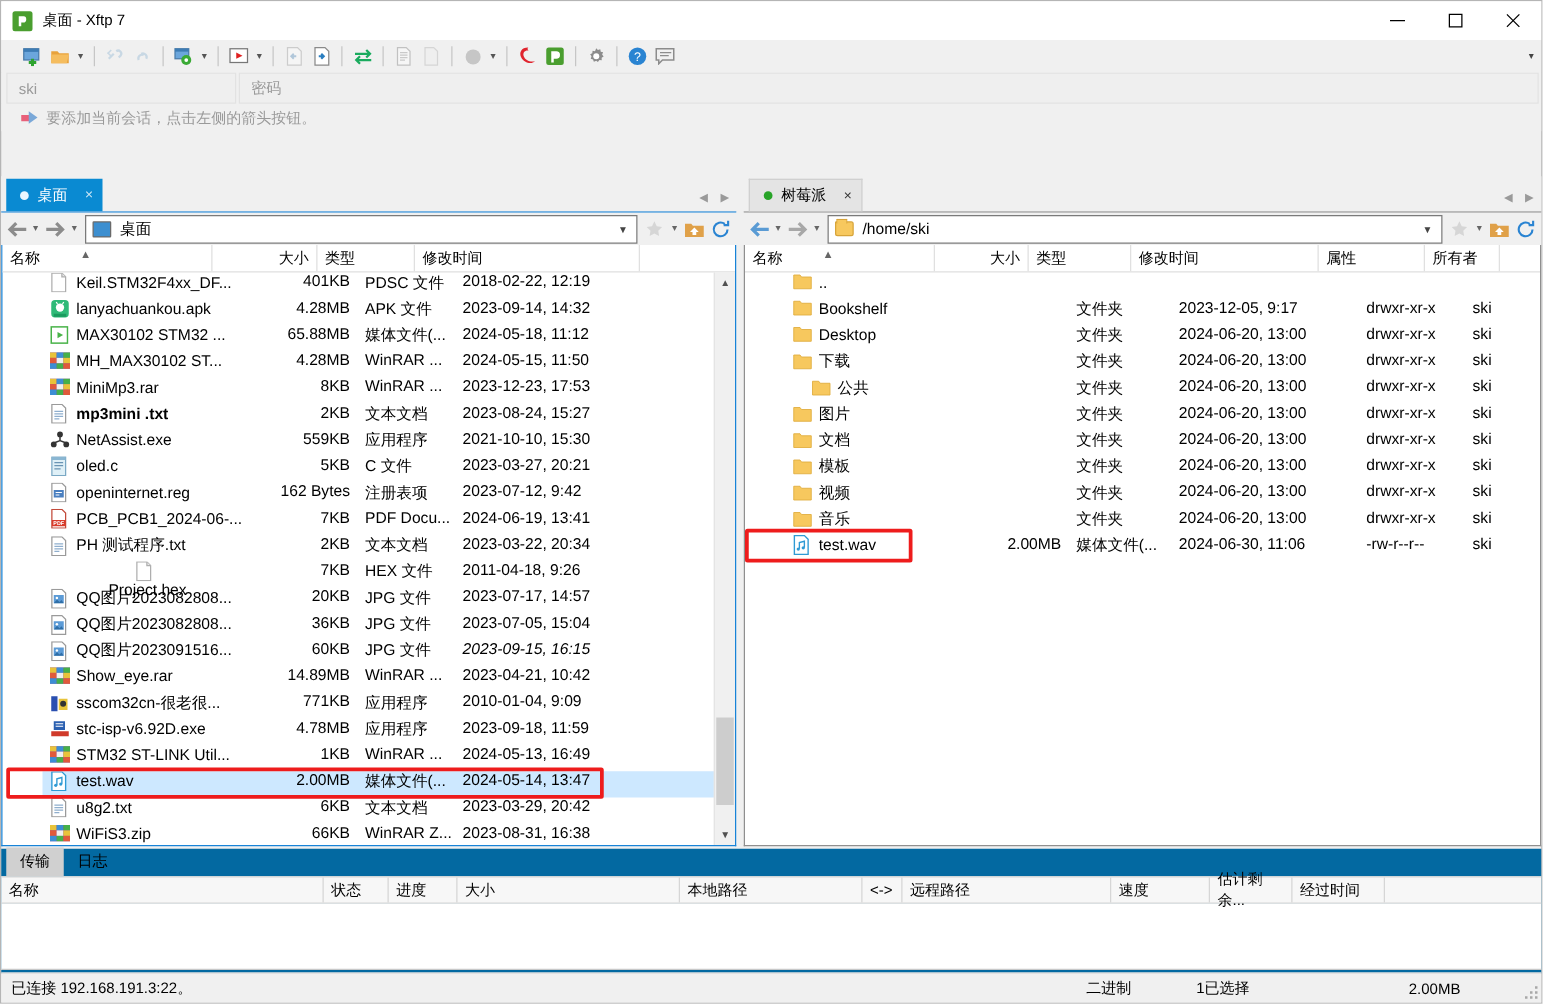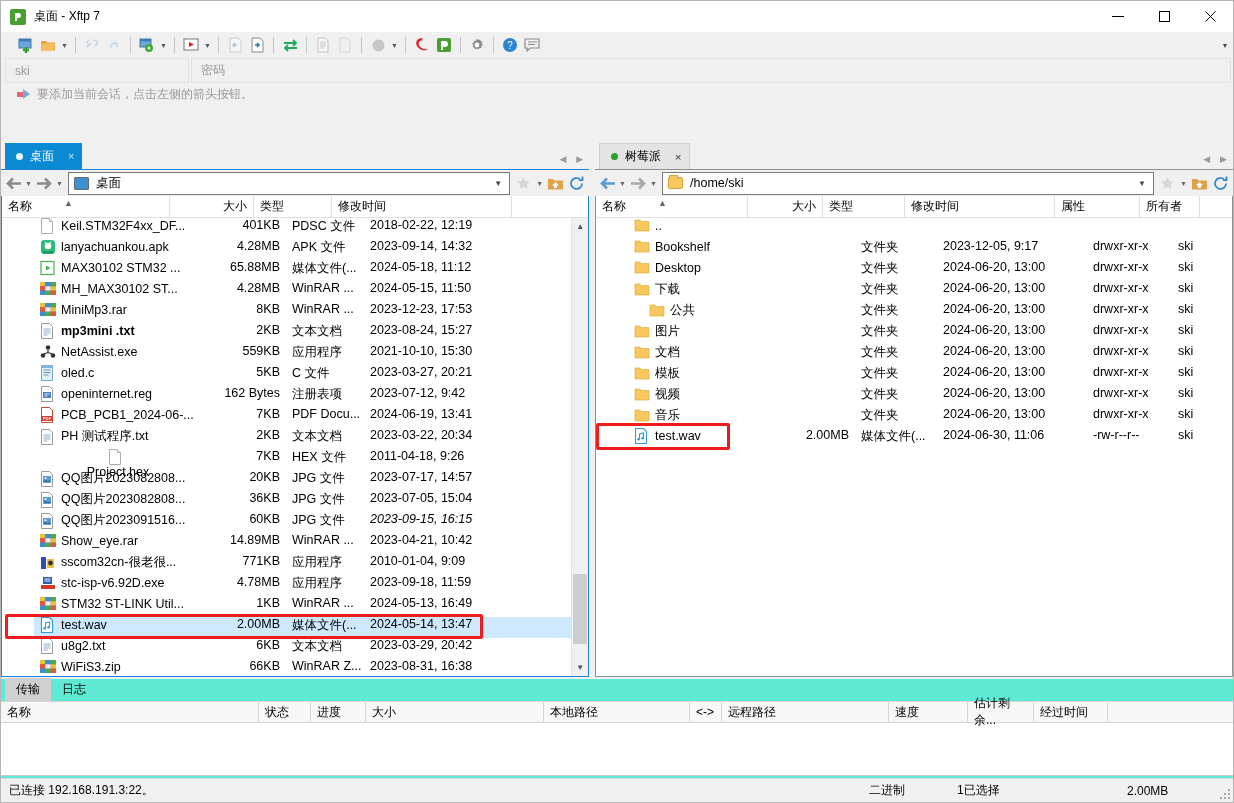--- a/index.html
+++ b/index.html
@@ -151,21 +151,21 @@
             font-size: 8px; color: #505050; }
   .vs-btn.bot { position: absolute; bottom: 0; left: 0; right: 0; }
   .vs-thumb { position: absolute; left: 1px; right: 1px; background: #cdcdcd; }
 
   
   .redbox { position: absolute; border: 3px solid #ee1c1c; pointer-events: none;
             z-index: 40; border-radius: 2px; }
 
   
   .bottom { position: absolute; left: 0; right: 0; top: 678px; height: 100px;
-            background: #5eead4; }
+            background: #0369a1; }
   .btabs { height: 22px; display: flex; align-items: flex-end; padding-left: 4px; }
   .btab { padding: 3px 11px 3px; font-size: 12px; }
   .btab.active { background: #d0d0d0; color: #000; }
   .btab.inactive { color: #000; }
   .bhead { height: 22px; background: #f7f7f7; border-top: 1px solid #d6d6d6;
            border-bottom: 1px solid #d6d6d6; display: flex; }
   .bth { font-size: 12px; color: #000; display: flex; align-items: center;
          padding: 0 6px; border-right: 1px solid #d6d6d6; }
   .bbody { background: #fff; height: 53px; border-bottom: 1px solid #c8c8c8; }
 

